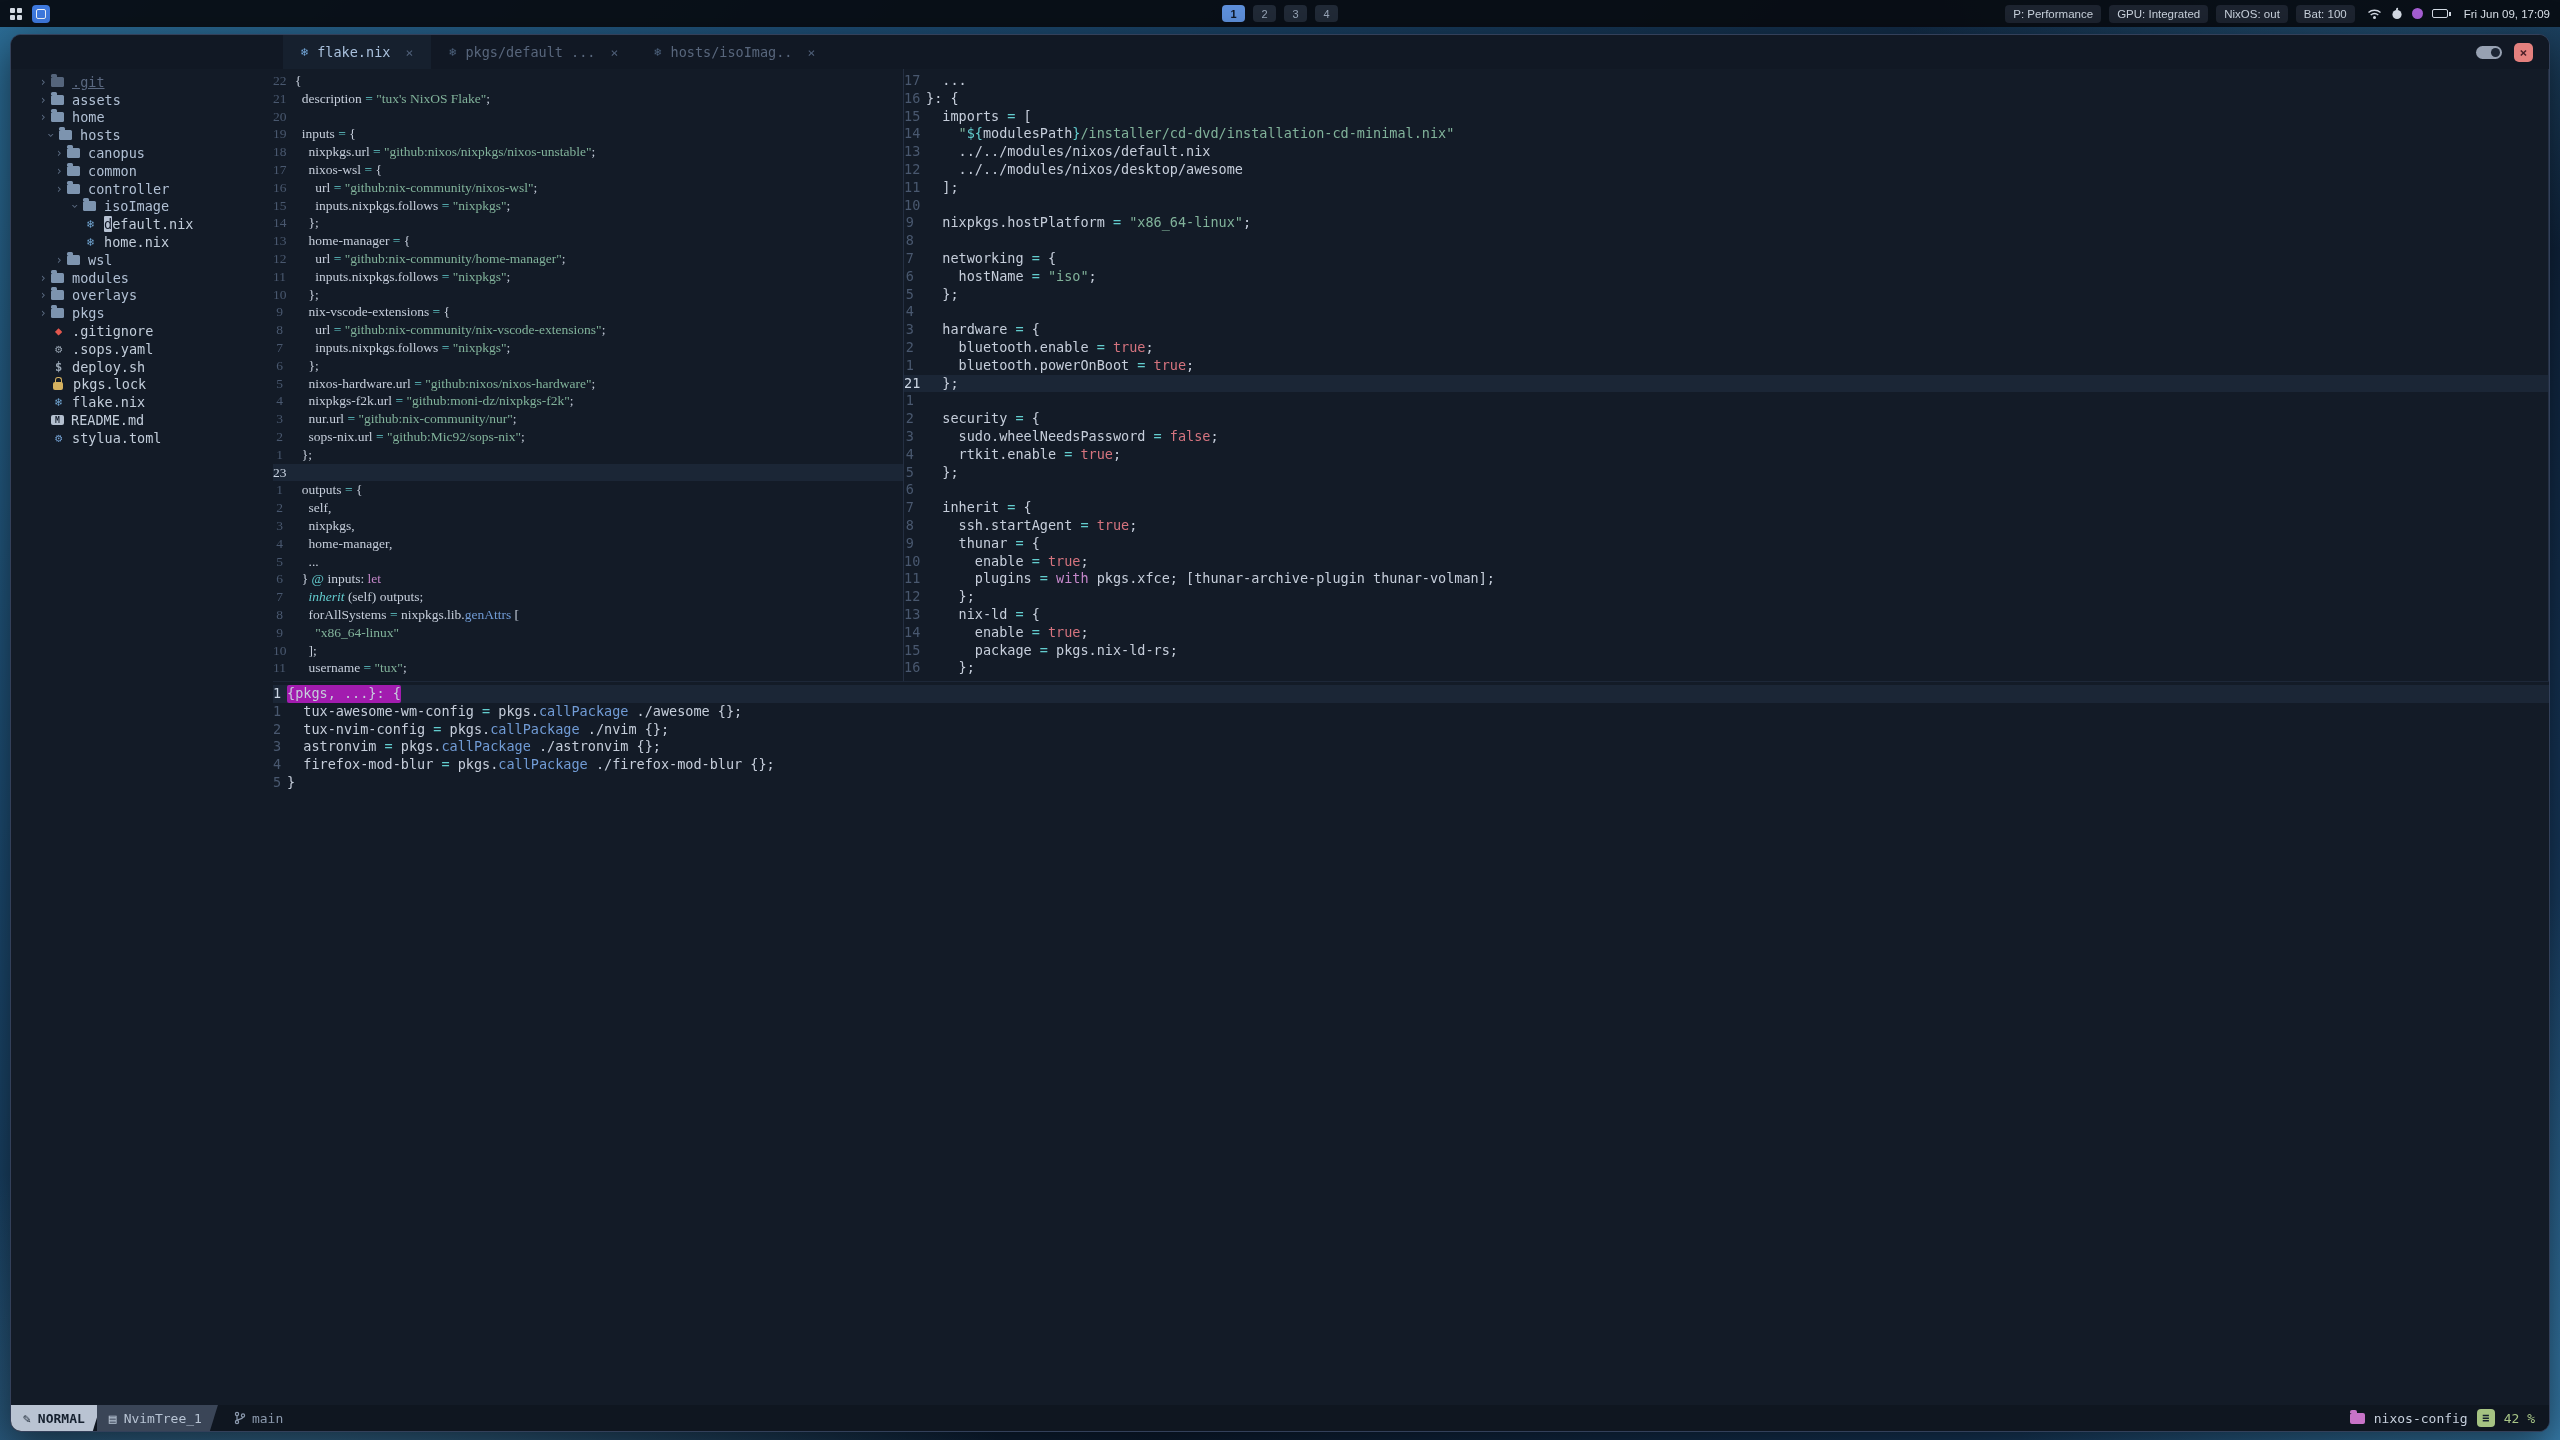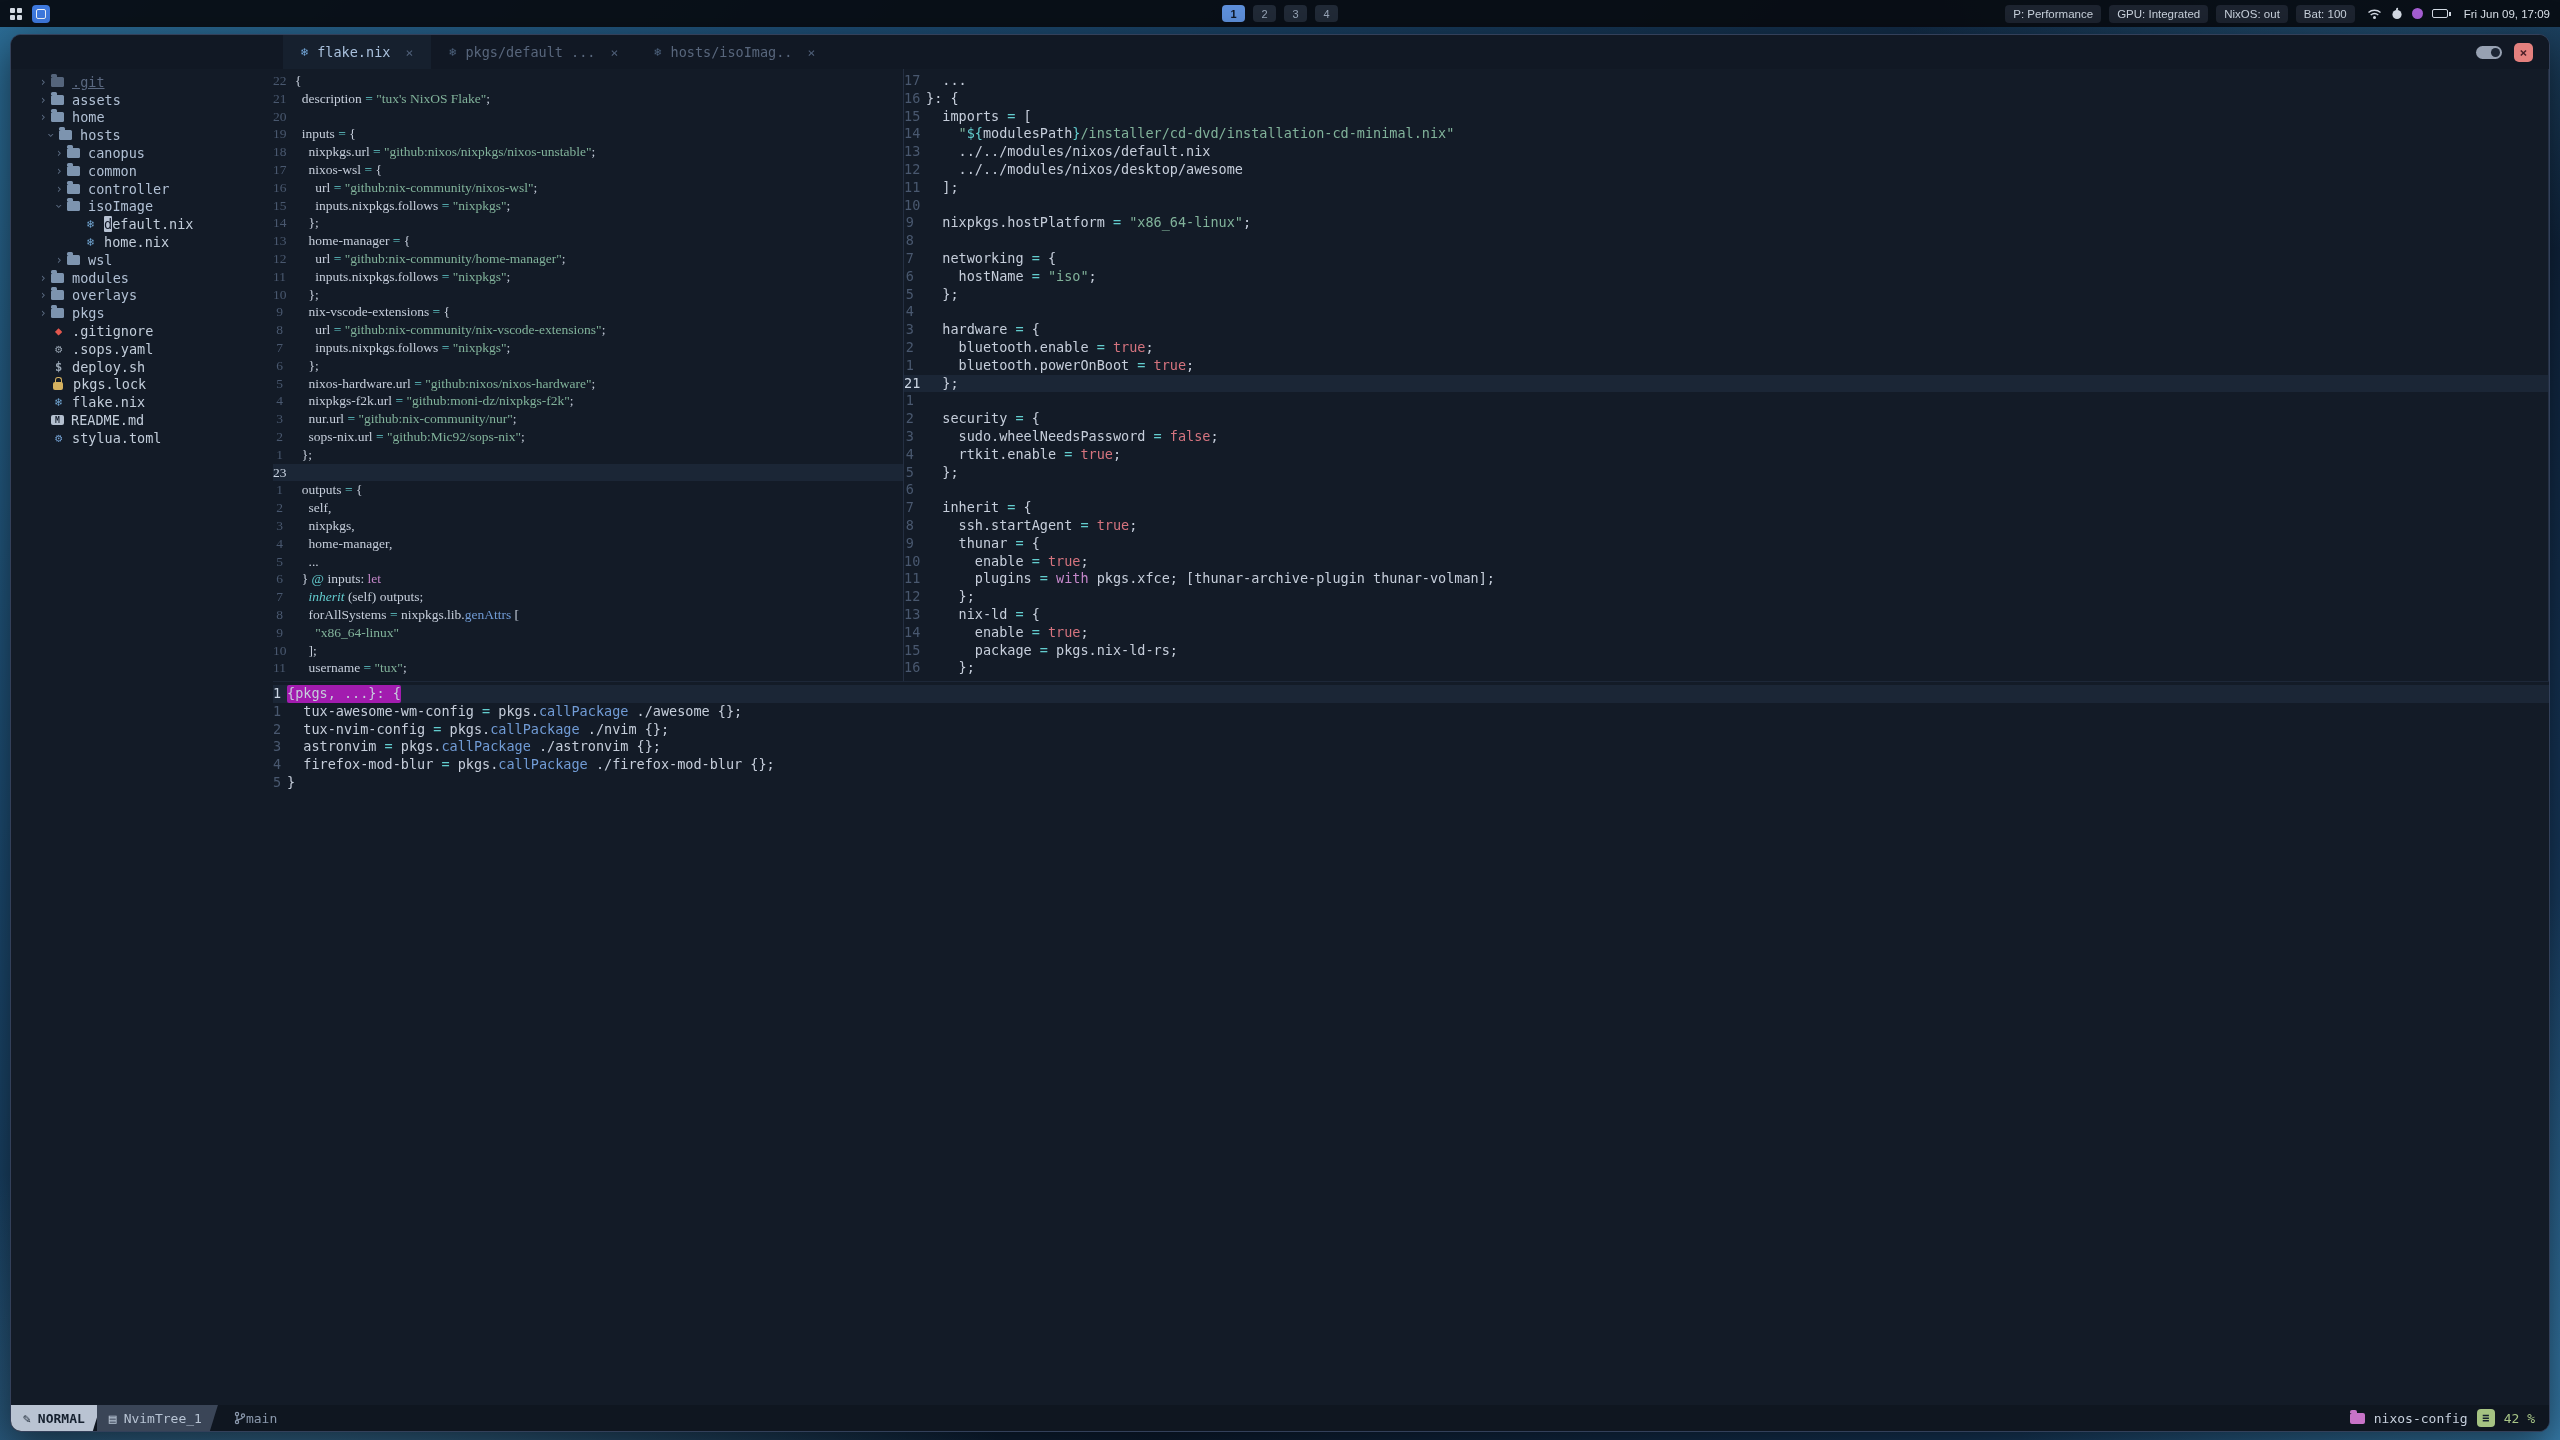--- a/index.html
+++ b/index.html
@@ -98,21 +98,21 @@
   .ltext.sel { background:#a21caf; border-radius:2px; }
   .tk-w { color:#c6cedb; } .tk-g { color:#81b29a; } .tk-c { color:#63cdcf; }
   .tk-b { color:#719cd6; } .tk-m { color:#c487c9; } .tk-r { color:#d6747f; }
   .tk-ci { color:#63cdcf; font-style:italic; }
   
   .sl { height:26px; flex:0 0 26px; background:#0f1620; display:flex; align-items:center; font-size:13px; }
   .sl-mode { background:#b9c3d2; color:#15202e; font-weight:bold; height:100%; display:flex; align-items:center; gap:7px;
              padding:0 16px 0 12px; clip-path:polygon(0 0,100% 0,calc(100% - 8px) 100%,0 100%); }
   .sl-buf { background:#3a4557; color:#b8c4d4; height:100%; display:flex; align-items:center; gap:7px;
             padding:0 16px 0 12px; margin-left:-4px; clip-path:polygon(0 0,100% 0,calc(100% - 8px) 100%,0 100%); }
-  .sl-branch { margin-left:16px; color:#8b99ad; display:flex; align-items:center; }
+  .sl-branch { margin-left:16px; color:#8b99ad; display:flex; align-items:center; gap:6px; }
   .sl-right { margin-left:auto; display:flex; align-items:center; gap:9px; padding-right:14px; }
   .sl-folder { width:15px; height:11px; background:#c873c8; border-radius:2px; position:relative; display:inline-block; }
   .sl-folder::before { content:""; position:absolute; top:-3px; left:0; width:7px; height:3px; background:inherit; border-radius:2px 2px 0 0; }
   .sl-project { color:#c7d0dd; }
   .sl-scroll-ico { width:18px; height:18px; background:#a5c382; color:#15202e; border-radius:4px;
                    display:inline-flex; align-items:center; justify-content:center; font-size:12px; font-weight:bold; }
   .sl-scroll { color:#a8c687; }
 </style>
 </head>
 <body>
@@ -189,21 +189,21 @@
 
     <div class="content">
       <div class="tree" id="tree">
           <div class="trow" style="padding-left: 24px;"><span class="chev">›</span><span class="fico dim"></span><span class="tname dim">.git</span></div>
           <div class="trow" style="padding-left: 24px;"><span class="chev">›</span><span class="fico"></span><span class="tname">assets</span></div>
           <div class="trow" style="padding-left: 24px;"><span class="chev">›</span><span class="fico"></span><span class="tname">home</span></div>
           <div class="trow" style="padding-left: 32px;"><span class="chev open">›</span><span class="fico"></span><span class="tname">hosts</span></div>
           <div class="trow" style="padding-left: 40px;"><span class="chev">›</span><span class="fico"></span><span class="tname">canopus</span></div>
           <div class="trow" style="padding-left: 40px;"><span class="chev">›</span><span class="fico"></span><span class="tname">common</span></div>
           <div class="trow" style="padding-left: 40px;"><span class="chev">›</span><span class="fico"></span><span class="tname">controller</span></div>
-          <div class="trow" style="padding-left: 40px;"><span class="chev open">›</span><span class="fico"></span><span class="tname">isoImage</span></div>
+          <div class="trow" style="padding-left: 40px; margin-left: 16px;"><span class="chev open">›</span><span class="fico"></span><span class="tname">isoImage</span></div>
           <div class="trow" style="padding-left: 56px;"><span class="chev"></span><span class="gly icon-nix">❄</span><span class="tname file"><span class="bcur">d</span>efault.nix</span></div>
           <div class="trow" style="padding-left: 56px;"><span class="chev"></span><span class="gly icon-nix">❄</span><span class="tname file">home.nix</span></div>
           <div class="trow" style="padding-left: 40px;"><span class="chev">›</span><span class="fico"></span><span class="tname">wsl</span></div>
           <div class="trow" style="padding-left: 24px;"><span class="chev">›</span><span class="fico"></span><span class="tname">modules</span></div>
           <div class="trow" style="padding-left: 24px;"><span class="chev">›</span><span class="fico"></span><span class="tname">overlays</span></div>
           <div class="trow" style="padding-left: 24px;"><span class="chev">›</span><span class="fico"></span><span class="tname">pkgs</span></div>
           <div class="trow" style="padding-left: 24px;"><span class="chev"></span><span class="gly icon-git">◆</span><span class="tname file">.gitignore</span></div>
           <div class="trow" style="padding-left: 24px;"><span class="chev"></span><span class="gly icon-gear-gray">⚙</span><span class="tname file">.sops.yaml</span></div>
           <div class="trow" style="padding-left: 24px;"><span class="chev"></span><span class="gly icon-shell">$</span><span class="tname file">deploy.sh</span></div>
           <div class="trow" style="padding-left: 24px;"><span class="chev"></span><span class="lockico"></span><span class="tname file">pkgs.lock</span></div>

